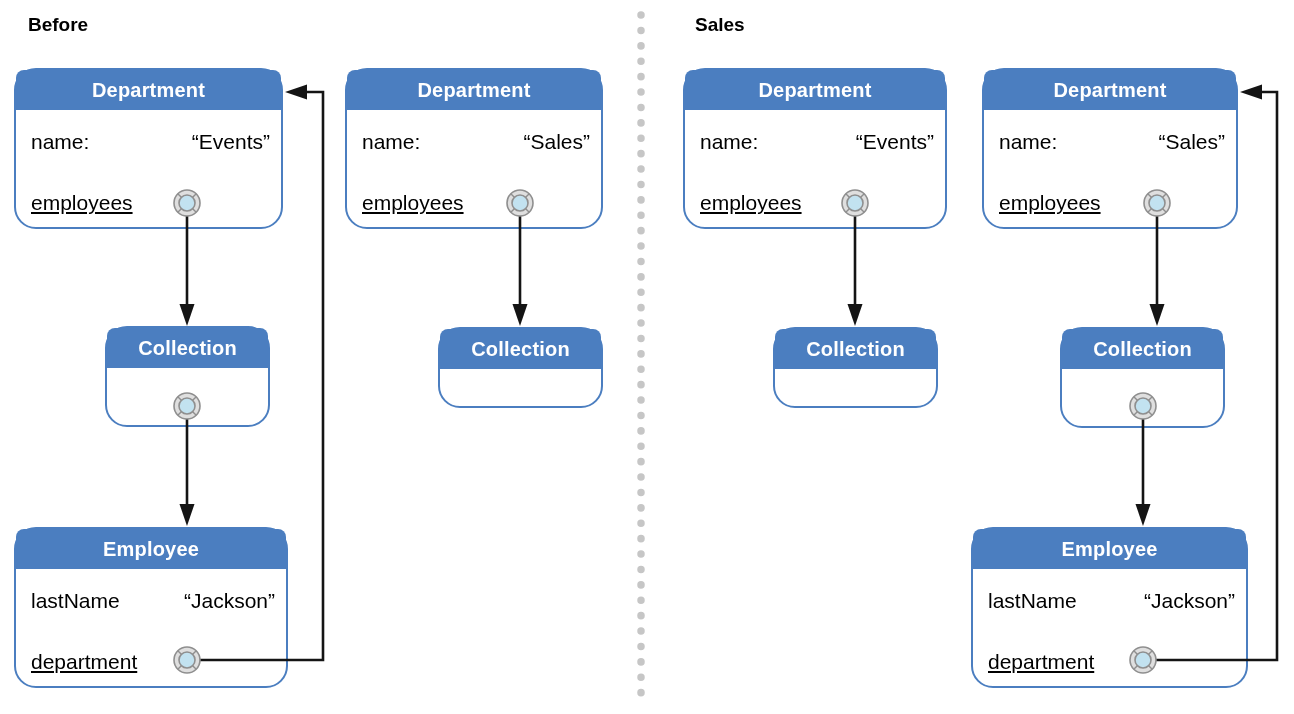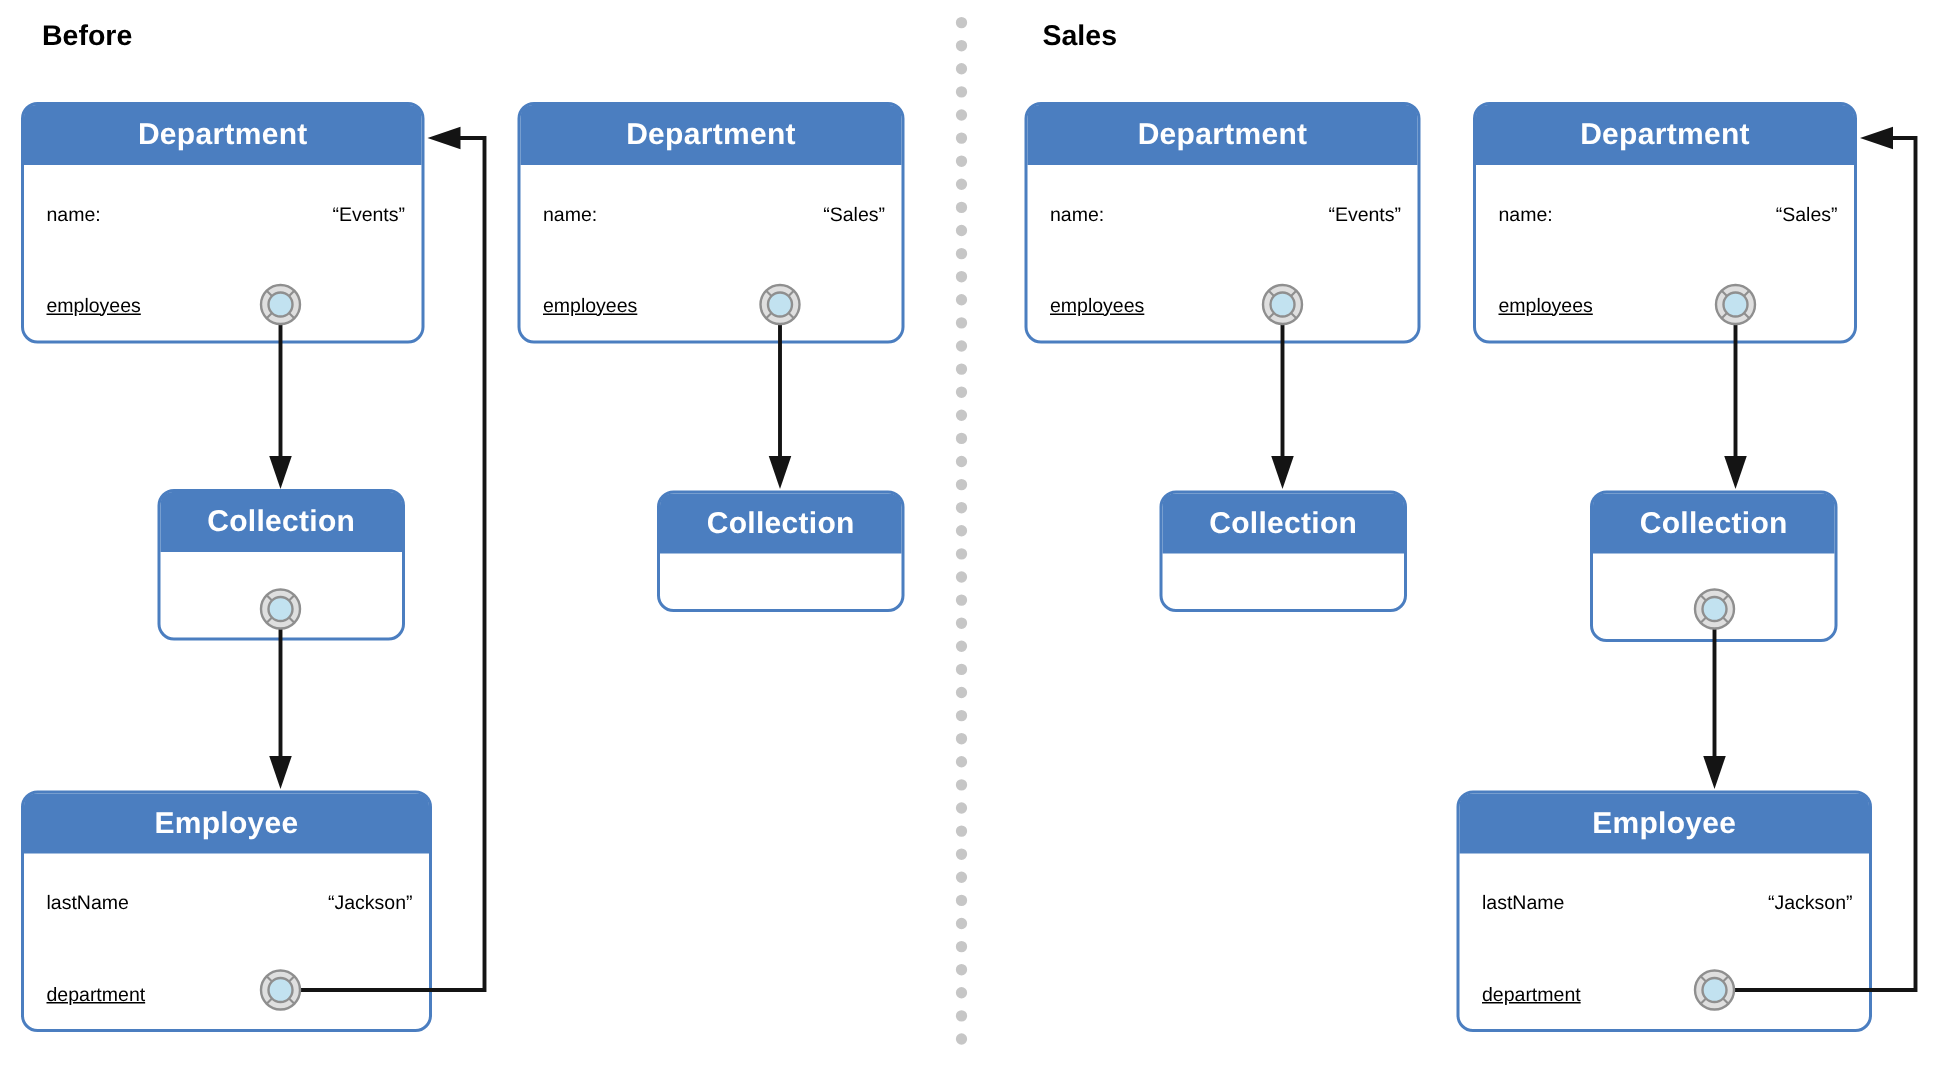--- a/index.html
+++ b/index.html
@@ -5,31 +5,31 @@
   html,body{margin:0;padding:0;background:#ffffff;}
   #canvas{
     position:relative;width:1294px;height:714px;background:#ffffff;
     font-family:"Liberation Sans",sans-serif;overflow:hidden;
   }
   .panel-label{
     position:absolute;font-size:19px;font-weight:700;color:#000;line-height:22px;
   }
   .node{
     position:absolute;background:#ffffff;border:2px solid #4b7ec0;
-    border-radius:11px;box-sizing:border-box;
+    border-radius:22px;box-sizing:border-box;
   }
   .node-header{
     height:40px;background:#4b7ec0;border-radius:8px 8px 0 0;color:#ffffff;
     font-weight:700;font-size:20px;display:flex;align-items:center;justify-content:center;
     letter-spacing:0.2px;
   }
   .node-row{
     position:absolute;left:15px;right:11px;height:22px;
     display:flex;justify-content:space-between;align-items:center;
-    font-size:13px;color:#000;
+    font-size:21px;color:#000;
   }
   .row1{top:61px;}
   .row2{top:122px;text-decoration:underline;}
   svg.overlay{position:absolute;left:0;top:0;pointer-events:none;}
 </style>
 </head>
 <body>
 
 <div id="canvas">
 

